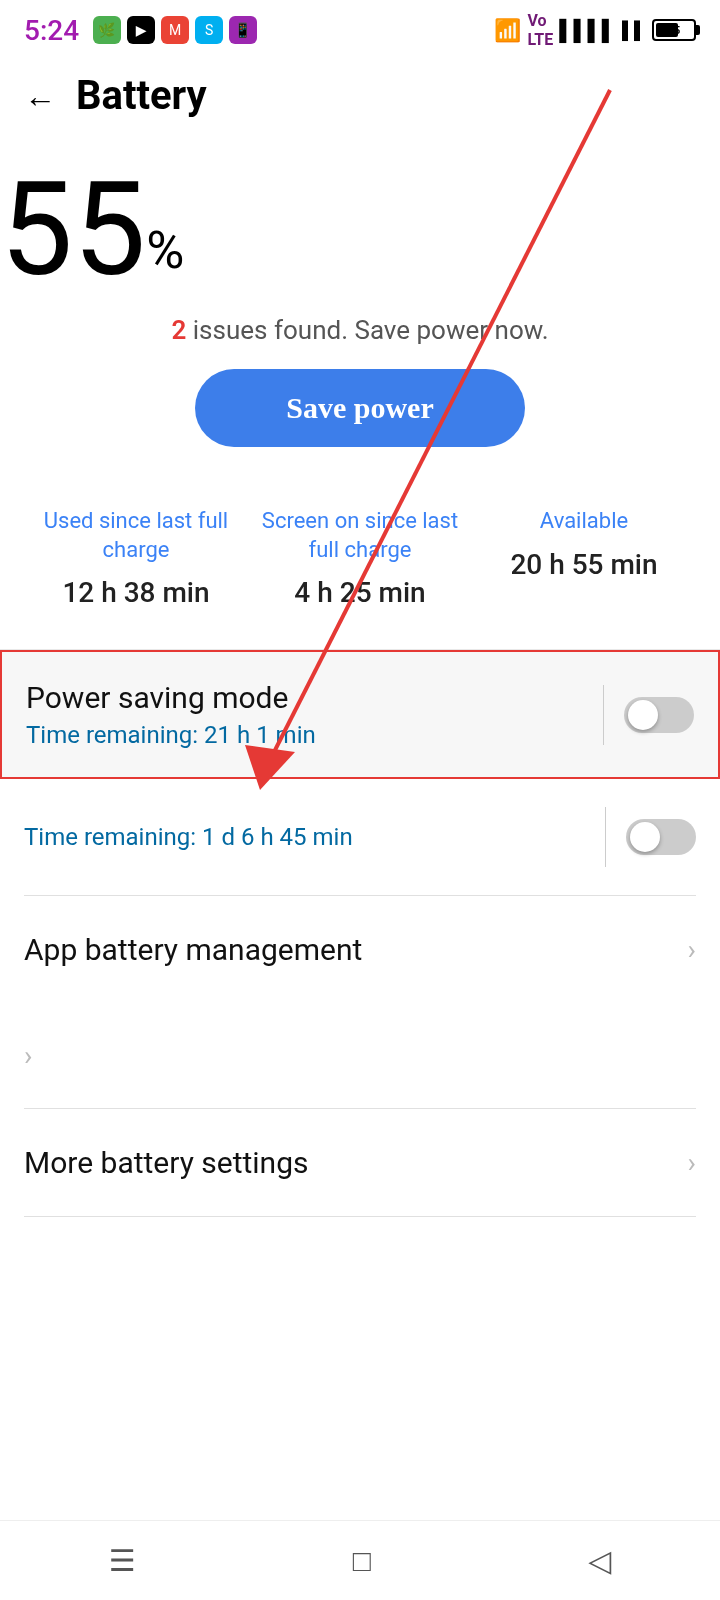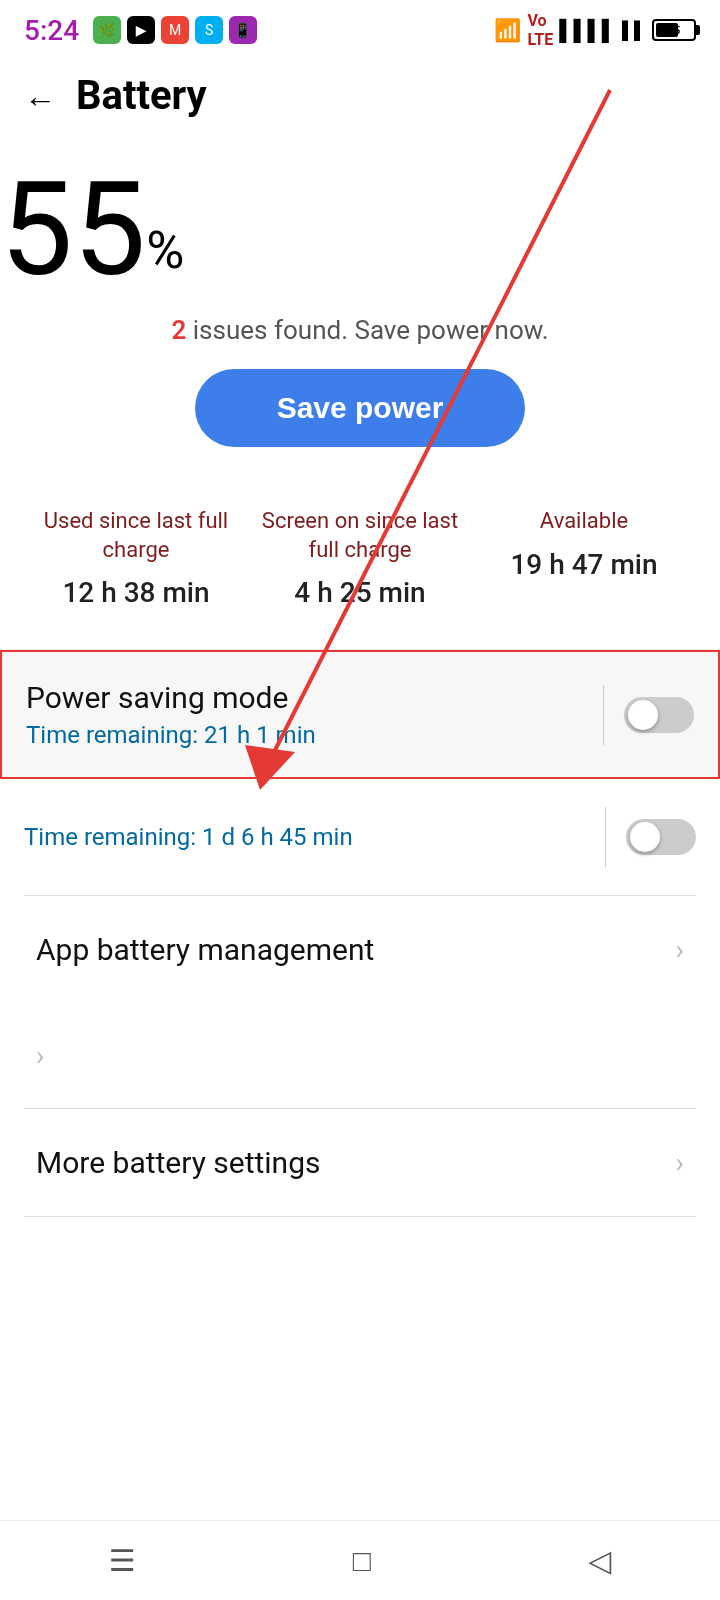--- a/index.html
+++ b/index.html
@@ -154,20 +154,21 @@
       width: 330px;
       padding: 22px 0;
       background: #3D7EEA;
       color: #fff;
       font-size: 30px;
       font-weight: 600;
       border: none;
       border-radius: 50px;
       cursor: pointer;
       text-align: center;
+      font-family: Liberation Serif, serif;
     }
 
     
     .stats-row {
       display: flex;
       justify-content: space-around;
       padding: 20px 24px 40px 24px;
       border-bottom: 1px solid #e8e8e8;
     }
     .stat-item {
@@ -175,21 +176,21 @@
       flex-direction: column;
       align-items: center;
       gap: 12px;
       flex: 1;
     }
     .stat-item + .stat-item {
       border-left: none;
     }
     .stat-label {
       font-size: 22px;
-      color: #7f1d1d;
+      color: #3b82f6;
       text-align: center;
       line-height: 1.3;
     }
     .stat-value {
       font-size: 28px;
       font-weight: 500;
       color: #222;
     }
 
     
@@ -256,21 +257,21 @@
       height: 1px;
       background: #e0e0e0;
       margin: 0 24px;
     }
 
     
     .menu-row {
       display: flex;
       align-items: center;
       justify-content: space-between;
-      padding: 36px 36px;
+      padding: 36px 24px;
       cursor: pointer;
     }
     .menu-row-text {
       font-size: 30px;
       color: #111;
       font-weight: 400;
     }
     .chevron-right {
       font-size: 28px;
       color: #bbb;
@@ -307,21 +308,21 @@
 
     .status-left {
       display: flex;
       align-items: center;
       gap: 4px;
     }
 
     .volte-icon {
       font-size: 16px;
       font-weight: 700;
-      color: #b91c1c;
+      color: #701a75;
       background: none;
     }
     .wifi-icon {
       font-size: 22px;
     }
   </style>
 </head>
 <body>
 
 <div class="status-bar">
@@ -368,21 +369,21 @@
   <div class="stat-item">
     <span class="stat-label">Used since last full charge</span>
     <span class="stat-value">12 h 38 min</span>
   </div>
   <div class="stat-item">
     <span class="stat-label">Screen on since last full charge</span>
     <span class="stat-value">4 h 25 min</span>
   </div>
   <div class="stat-item">
     <span class="stat-label">Available</span>
-    <span class="stat-value">19 h 47 min</span>
+    <span class="stat-value">20 h 55 min</span>
   </div>
 </div>
 
 <div class="highlighted-section">
   <div class="toggle-row highlighted">
     <div class="toggle-text">
       <div class="toggle-title">Power saving mode</div>
       <div class="toggle-subtitle">Time remaining:  21 h 1 min</div>
     </div>
     <div class="divider-line"></div>

